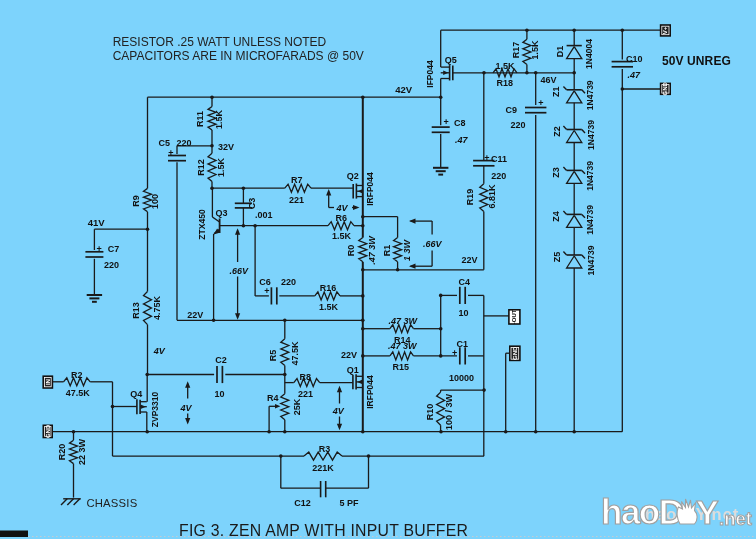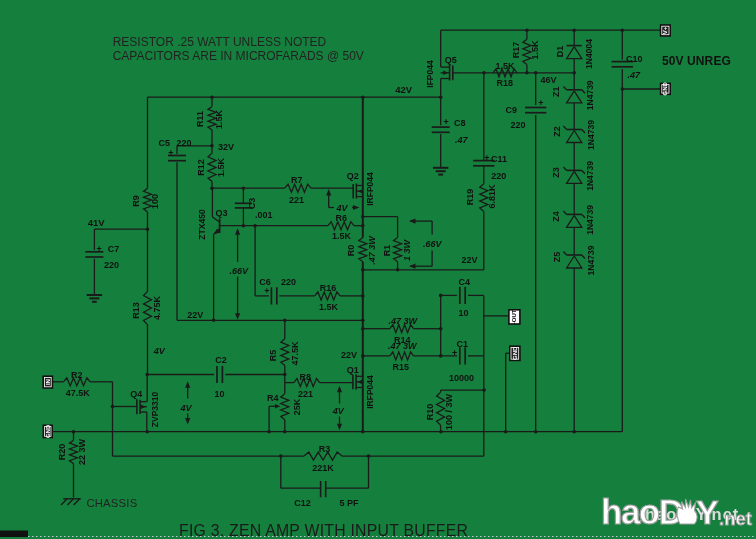--- a/index.html
+++ b/index.html
@@ -1,16 +1,16 @@
 <!DOCTYPE html>
 <html><head>
 <meta charset="utf-8">
 <style>
   html,body{margin:0;padding:0;background:#ffffff;}
-  #page{position:relative;width:756px;height:539px;background:#15803d;overflow:hidden;}
+  #page{position:relative;width:756px;height:539px;background:#7dd3fc;overflow:hidden;}
 </style>
 </head>
 <body>
 
 <div id="page">
 <svg width="756" height="539" viewBox="0 0 756 539" xmlns="http://www.w3.org/2000/svg">
 
 <text x="112.7" y="46" fill="#222222" style="font-family:'Liberation Sans',sans-serif;font-size:12px;">RESISTOR  .25 WATT UNLESS NOTED</text>
 
 <text x="112.7" y="60" fill="#222222" style="font-family:'Liberation Sans',sans-serif;font-size:12px;">CAPACITORS ARE IN MICROFARADS @ 50V</text>

